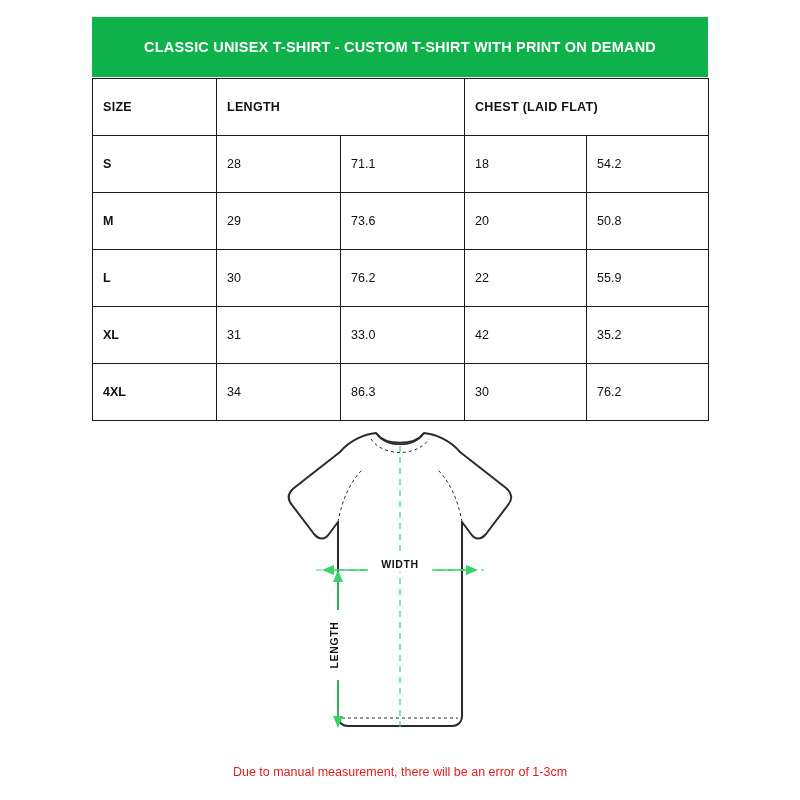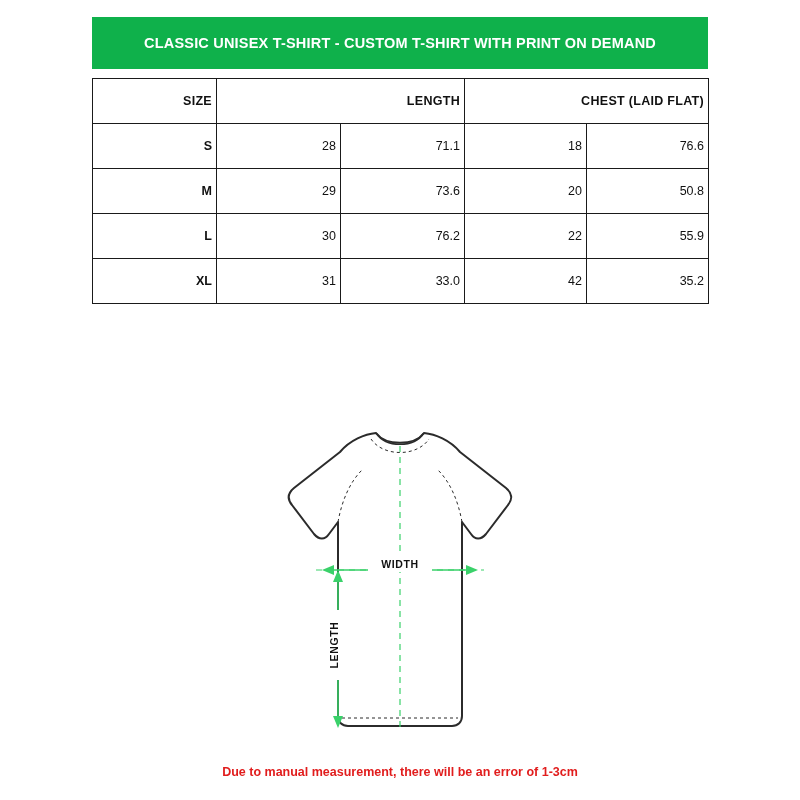--- a/index.html
+++ b/index.html
@@ -20,21 +20,21 @@
     height: 800px;
     position: relative;
     background: #ffffff;
   }
   
   .header-banner {
     position: absolute;
     left: 92px;
     top: 17px;
     width: 616px;
-    height: 52px;
+    height: 60px;
     background: #0fb14b;
     display: flex;
     align-items: center;
     justify-content: center;
   }
   .header-title {
     color: #ffffff;
     font-size: 14.5px;
     font-weight: bold;
     letter-spacing: 0.2px;
@@ -47,25 +47,25 @@
     left: 92px;
     top: 78px;
     width: 616px;
     border-collapse: collapse;
     table-layout: fixed;
   }
   .size-table th,
   .size-table td {
     border: 1px solid #1a1a1a;
     height: 36px;
-    text-align: right;
+    text-align: left;
     vertical-align: middle;
     font-size: 12.5px;
     color: #111111;
-    padding: 4px;
+    padding: 10px;
   }
   .size-table th {
     font-weight: bold;
     font-size: 12.5px;
     letter-spacing: 0.3px;
   }
   .size-table td.size-cell {
     font-weight: bold;
   }
   .col-size { width: 124px; }
@@ -95,21 +95,21 @@
   }
   
   .footer-note {
     position: absolute;
     left: 0;
     top: 765px;
     width: 800px;
     text-align: center;
     color: #e11d1d;
     font-size: 12.5px;
-    font-weight: bold;
+    font-weight: normal;
   }
 </style>
 </head>
 <body>
 
 <div class="page">
 
   <div class="header-banner">
     <div class="header-title">CLASSIC UNISEX T-SHIRT - CUSTOM T-SHIRT WITH PRINT ON DEMAND</div>
   </div>
@@ -128,21 +128,21 @@
         <th colspan="2">LENGTH</th>
         <th colspan="2">CHEST (LAID FLAT)</th>
       </tr>
     </thead>
     <tbody>
       <tr>
         <td class="size-cell">S</td>
         <td>28</td>
         <td>71.1</td>
         <td>18</td>
-        <td>76.6</td>
+        <td>54.2</td>
       </tr>
       <tr>
         <td class="size-cell">M</td>
         <td>29</td>
         <td>73.6</td>
         <td>20</td>
         <td>50.8</td>
       </tr>
       <tr>
         <td class="size-cell">L</td>
@@ -150,20 +150,27 @@
         <td>76.2</td>
         <td>22</td>
         <td>55.9</td>
       </tr>
       <tr>
         <td class="size-cell">XL</td>
         <td>31</td>
         <td>33.0</td>
         <td>42</td>
         <td>35.2</td>
+      </tr>
+      <tr>
+        <td class="size-cell">4XL</td>
+        <td>34</td>
+        <td>86.3</td>
+        <td>30</td>
+        <td>76.2</td>
       </tr>
     </tbody>
   </table>
 
   <div class="diagram-wrap">
     <svg class="diagram-svg" width="420" height="310" viewBox="0 0 420 310" xmlns="http://www.w3.org/2000/svg">
 
       <g>
         <path d="M150 22
                  C160 10, 175 4, 186 3

